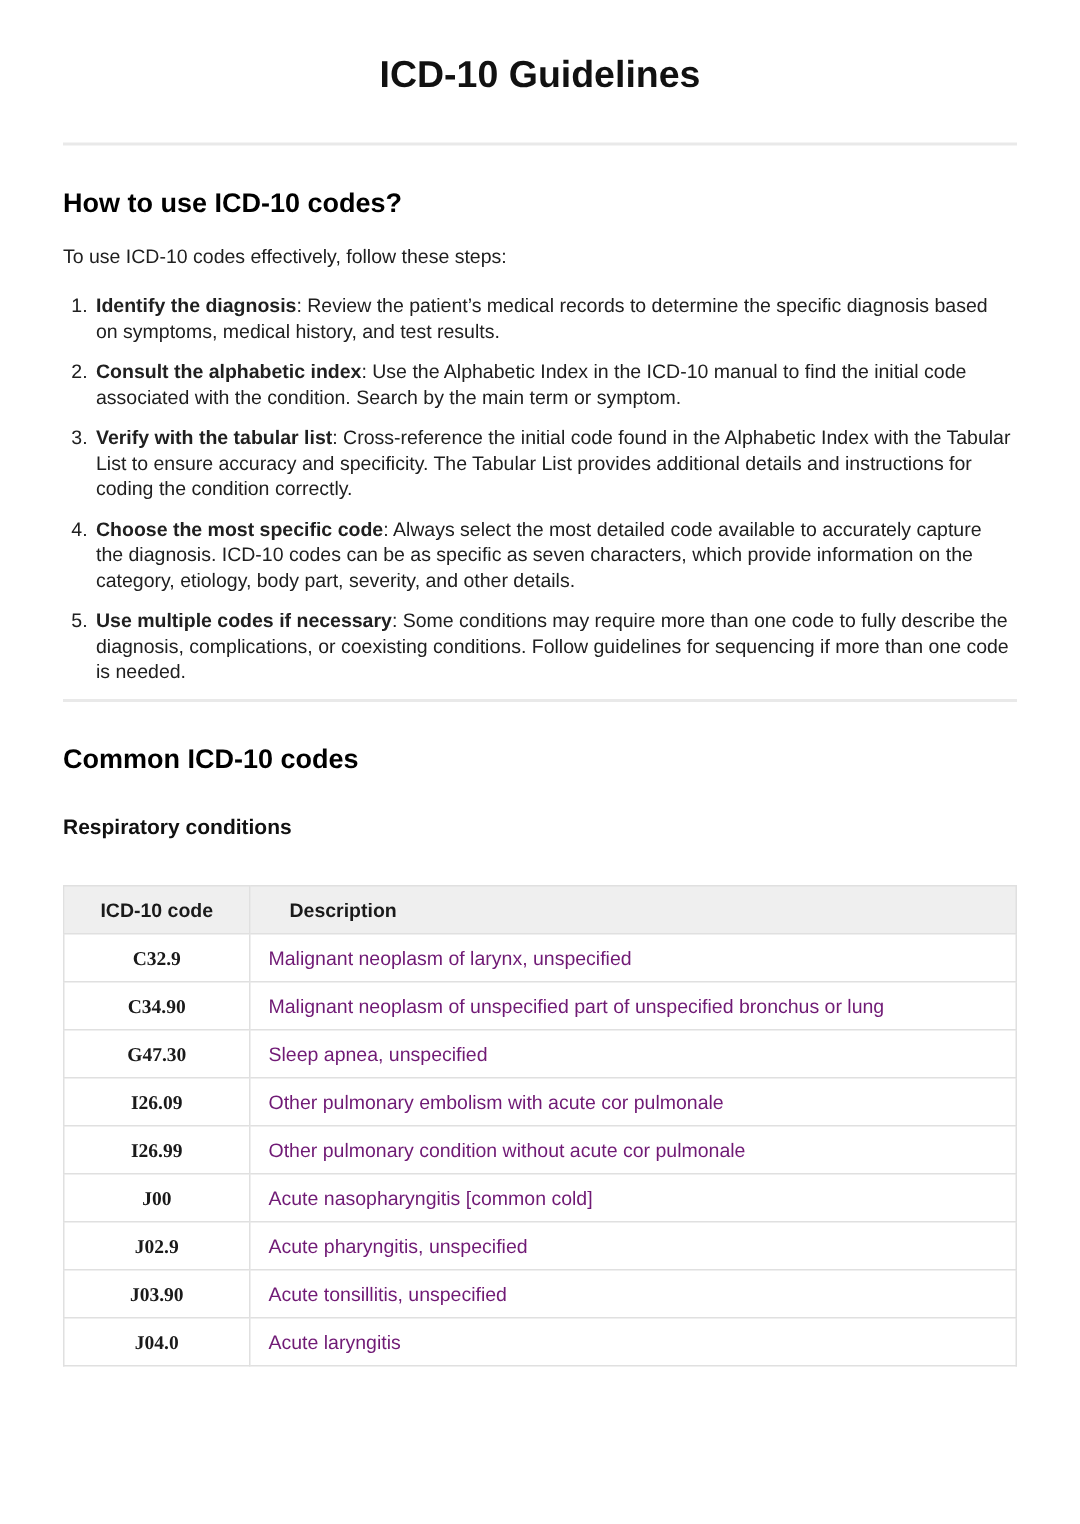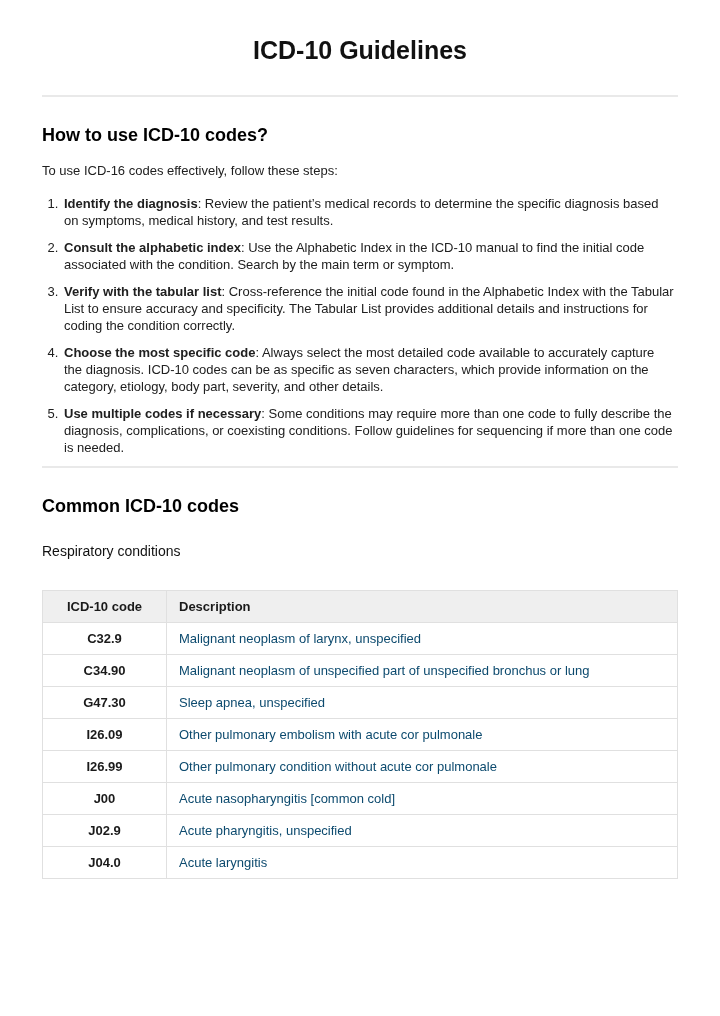--- a/index.html
+++ b/index.html
@@ -60,70 +60,71 @@
     margin: 0 0 10px 0;
     padding-left: 2px;
   }
   ol.steps li strong {
     font-weight: bold;
   }
   h3.sub-heading {
     margin: 25px 0 0 0;
     font-size: 14px;
     line-height: 1.2;
-    font-weight: normal;
+    font-weight: bold;
     color: #111111;
   }
   table.codes {
     margin-top: 30px;
     width: 100%;
     border-collapse: collapse;
     font-size: 13px;
     line-height: 17px;
   }
   table.codes th,
   table.codes td {
     border: 1px solid #e0e0e0;
   }
   table.codes thead th {
     background: #efefef;
     font-weight: bold;
-    padding: 7px 12px;
+    padding: 7px 26px;
     text-align: left;
     color: #1a1a1a;
   }
   table.codes thead th.code-col {
     width: 115px;
     text-align: center;
     padding: 2px 4px;
   }
   table.codes tbody td.code {
     width: 115px;
     text-align: center;
     font-weight: bold;
     padding: 7px 4px;
     color: #1a1a1a;
+    font-family: Liberation Serif, serif;
   }
   table.codes tbody td.desc {
     padding: 7px 12px;
-    color: #0c4a6e;
+    color: #701a75;
   }
 </style>
 </head>
 <body>
 
 <div class="page">
 
   <h1 class="doc-title">ICD-10 Guidelines</h1>
 
   <hr class="rule">
 
   <h2 class="section-heading">How to use ICD-10 codes?</h2>
 
-  <p class="intro">To use ICD-16 codes effectively, follow these steps:</p>
+  <p class="intro">To use ICD-10 codes effectively, follow these steps:</p>
 
   <ol class="steps">
 
       <li><strong>Identify the diagnosis</strong><span>: Review the patient’s medical records to determine the specific diagnosis based on symptoms, medical history, and test results.</span></li>
 
       <li><strong>Consult the alphabetic index</strong><span>: Use the Alphabetic Index in the ICD-10 manual to find the initial code associated with the condition. Search by the main term or symptom.</span></li>
 
       <li><strong>Verify with the tabular list</strong><span>: Cross-reference the initial code found in the Alphabetic Index with the Tabular List to ensure accuracy and specificity. The Tabular List provides additional details and instructions for coding the condition correctly.</span></li>
 
       <li><strong>Choose the most specific code</strong><span>: Always select the most detailed code available to accurately capture the diagnosis. ICD-10 codes can be as specific as seven characters, which provide information on the category, etiology, body part, severity, and other details.</span></li>
@@ -176,20 +177,24 @@
           <td class="code">J00</td>
           <td class="desc">Acute nasopharyngitis [common cold]</td>
         </tr>
 
 
         <tr>
           <td class="code">J02.9</td>
           <td class="desc">Acute pharyngitis, unspecified</td>
         </tr>
 
+        <tr>
+          <td class="code">J03.90</td>
+          <td class="desc">Acute tonsillitis, unspecified</td>
+        </tr>
 
         <tr>
           <td class="code">J04.0</td>
           <td class="desc">Acute laryngitis</td>
         </tr>
       </tbody>
   </table>
 
 </div>
 

